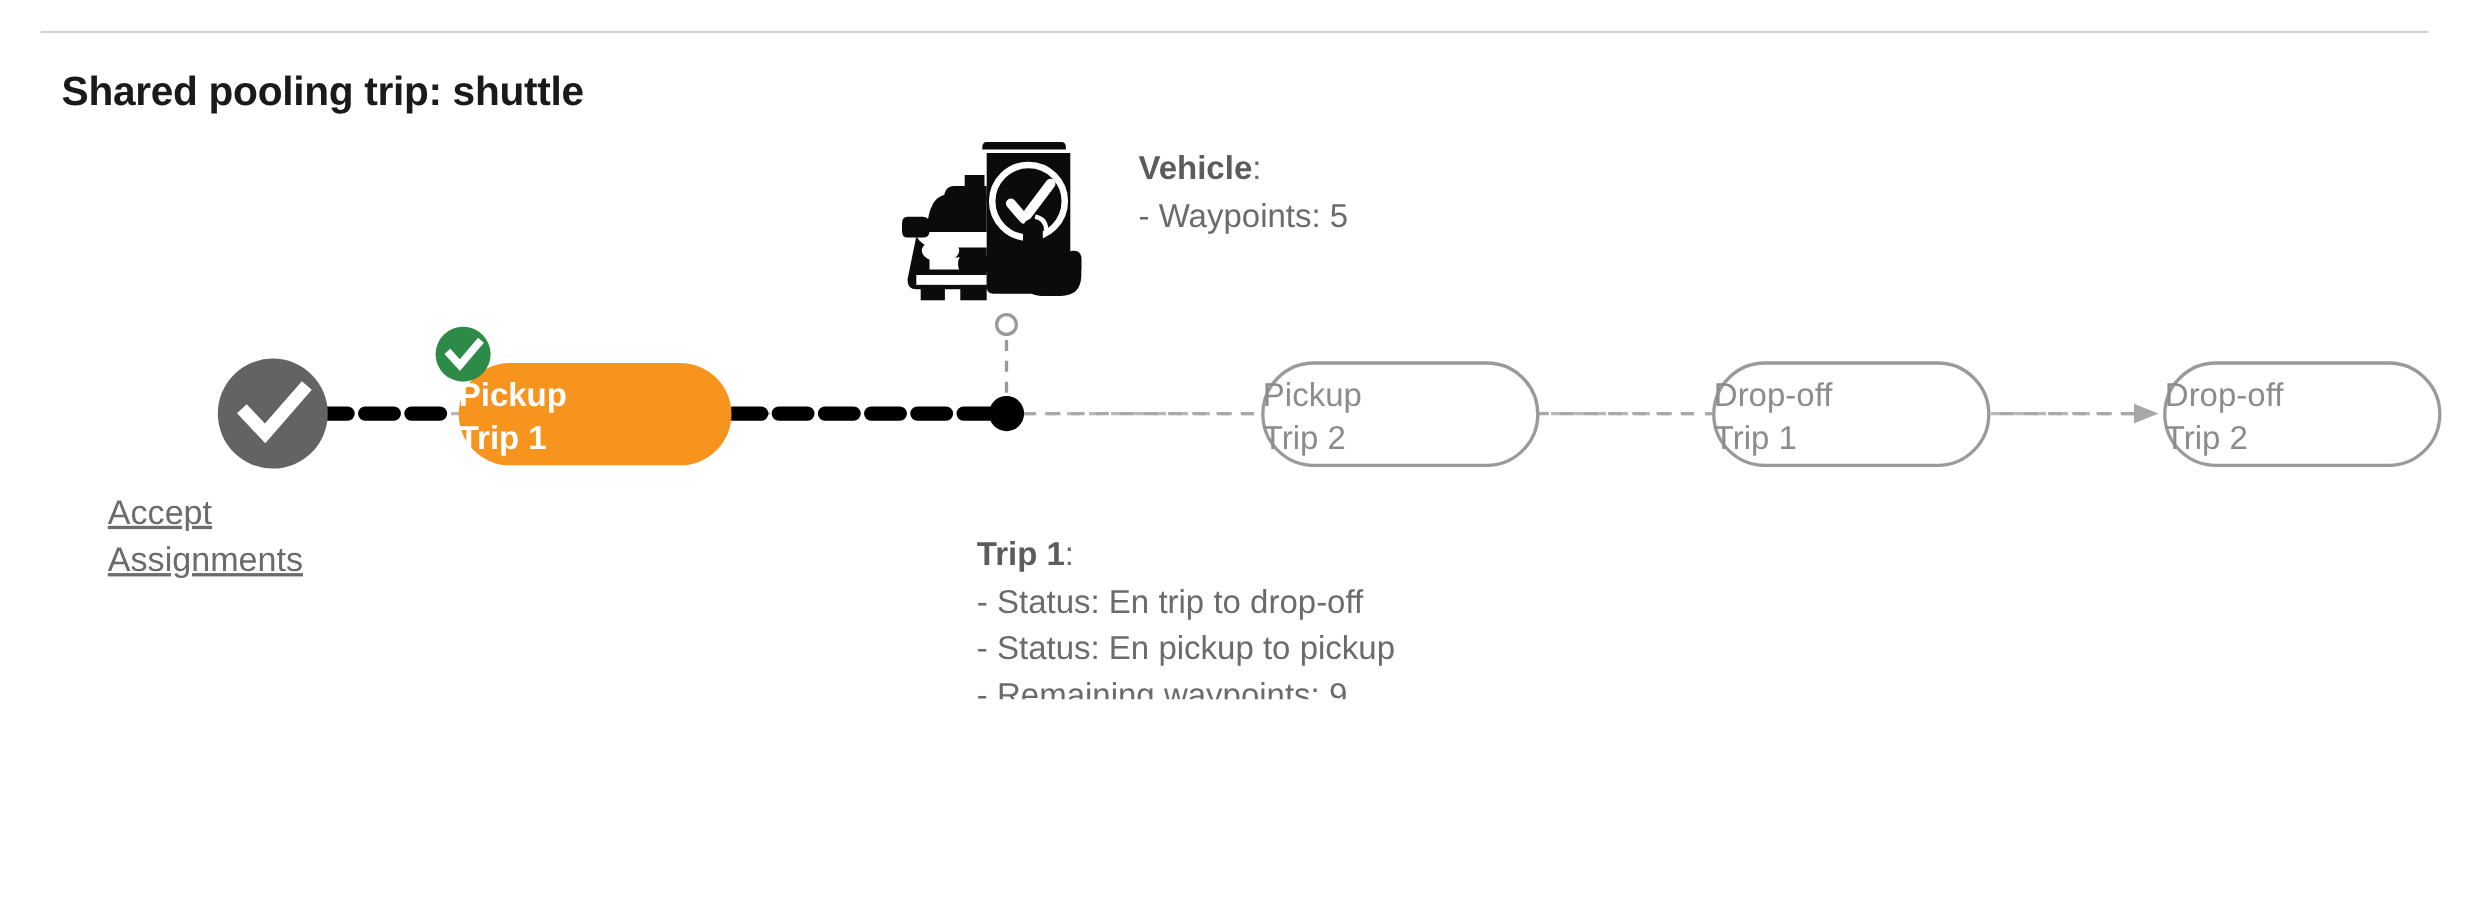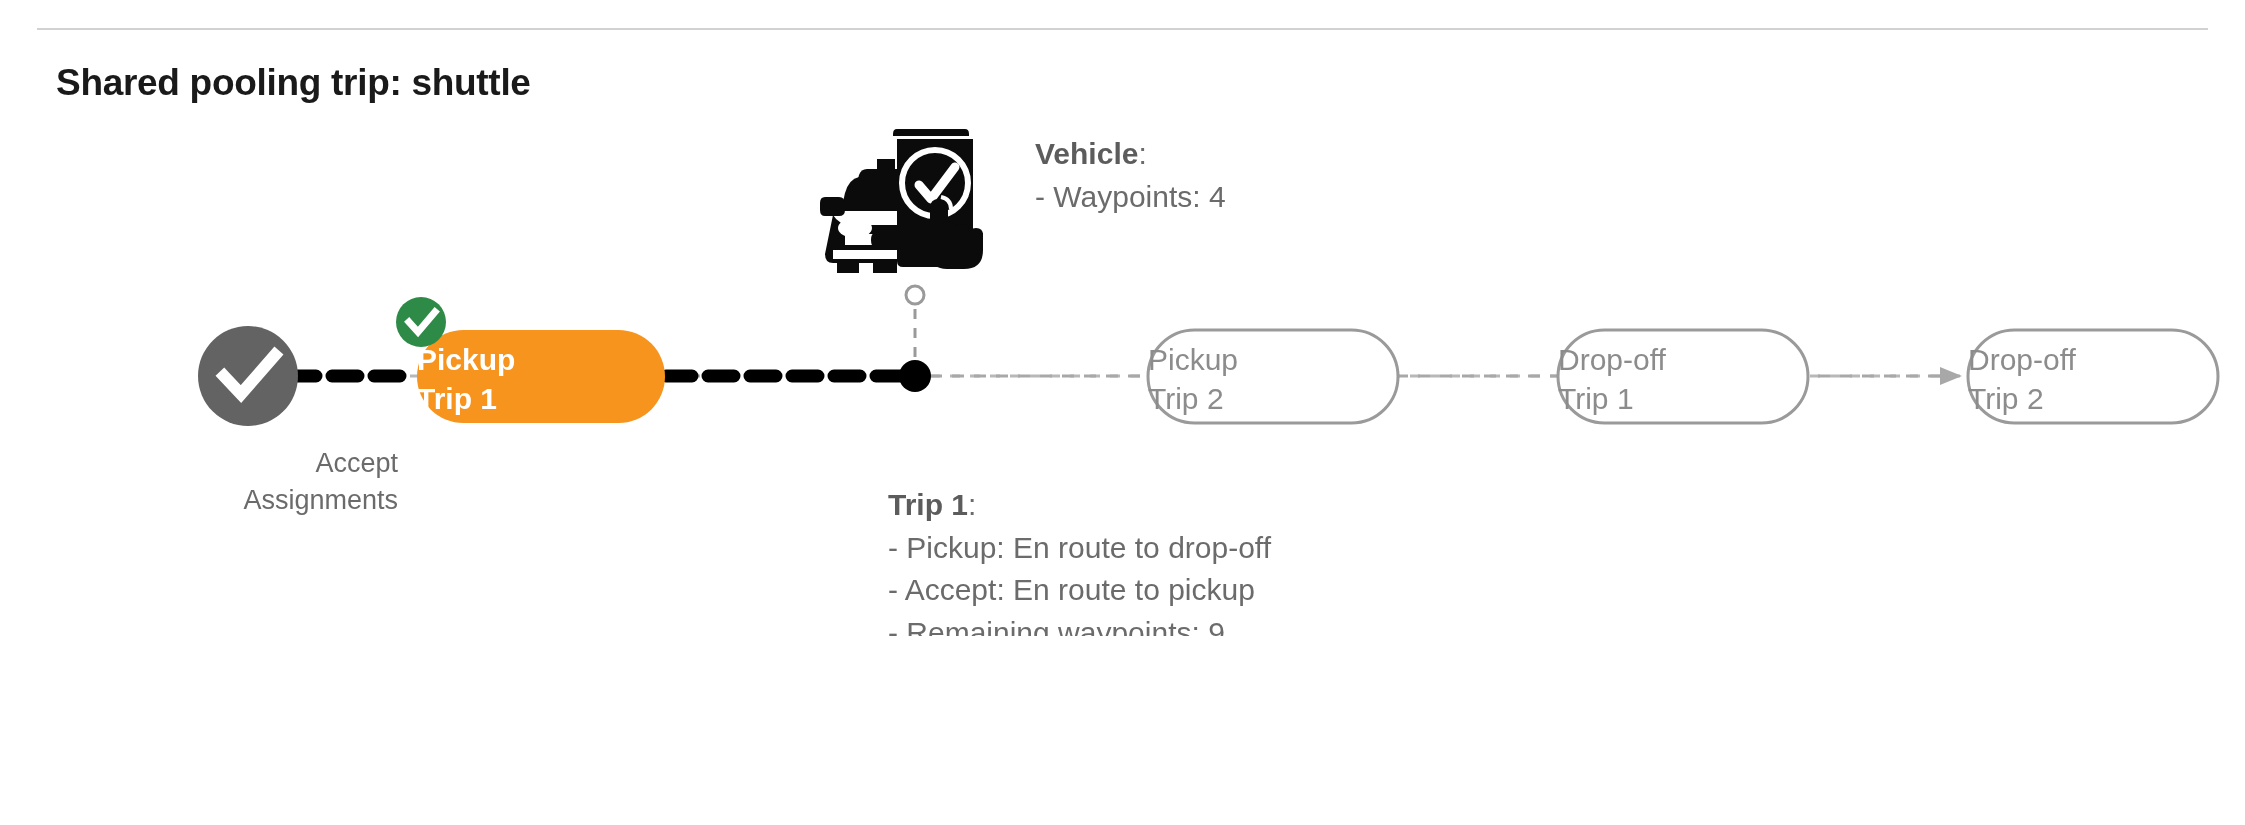--- a/index.html
+++ b/index.html
@@ -65,25 +65,26 @@
     font-weight: bold;
   }
   .node-label.outlined {
     color: #8c8c8c;
     font-size: 30px;
     font-weight: normal;
   }
 
   .accept-caption {
     position: absolute;
-    text-align: right;
+    text-align: left;
     color: #6b6b6b;
-    font-size: 27px;
+    font-size: 31px;
     line-height: 1.38;
     white-space: pre-line;
+    text-decoration: underline;
   }
 
   
   .annotation {
     position: absolute;
     font-size: 30px;
     color: #6b6b6b;
     line-height: 1.42;
     white-space: nowrap;
   }
@@ -197,25 +198,25 @@
   <div class="node-label outlined" style="left:1968px; top:340px; width:250px;">Drop-off
 Trip 2</div>
 
   <div class="accept-caption" style="left:98px; top:445px; width:300px;">Accept
 Assignments</div>
 
   <div class="annotation vehicle-annotation">
     <span class="line">
       <span class="strong">Vehicle</span><span>:</span>
     </span>
-    <span class="line">- Waypoints: 4</span>
+    <span class="line">- Waypoints: 5</span>
   </div>
 
   <div class="annotation trip-annotation">
     <span class="line">
       <span class="strong">Trip 1</span><span>:</span>
     </span>
-    <span class="line">- Pickup:  En route to drop-off</span>
-    <span class="line">- Accept:  En route to pickup</span>
+    <span class="line">- Status:  En trip to drop-off</span>
+    <span class="line">- Status:  En pickup to pickup</span>
     <span class="line">- Remaining waypoints: 9</span>
   </div>
 
 </div>
 
 </body></html>

